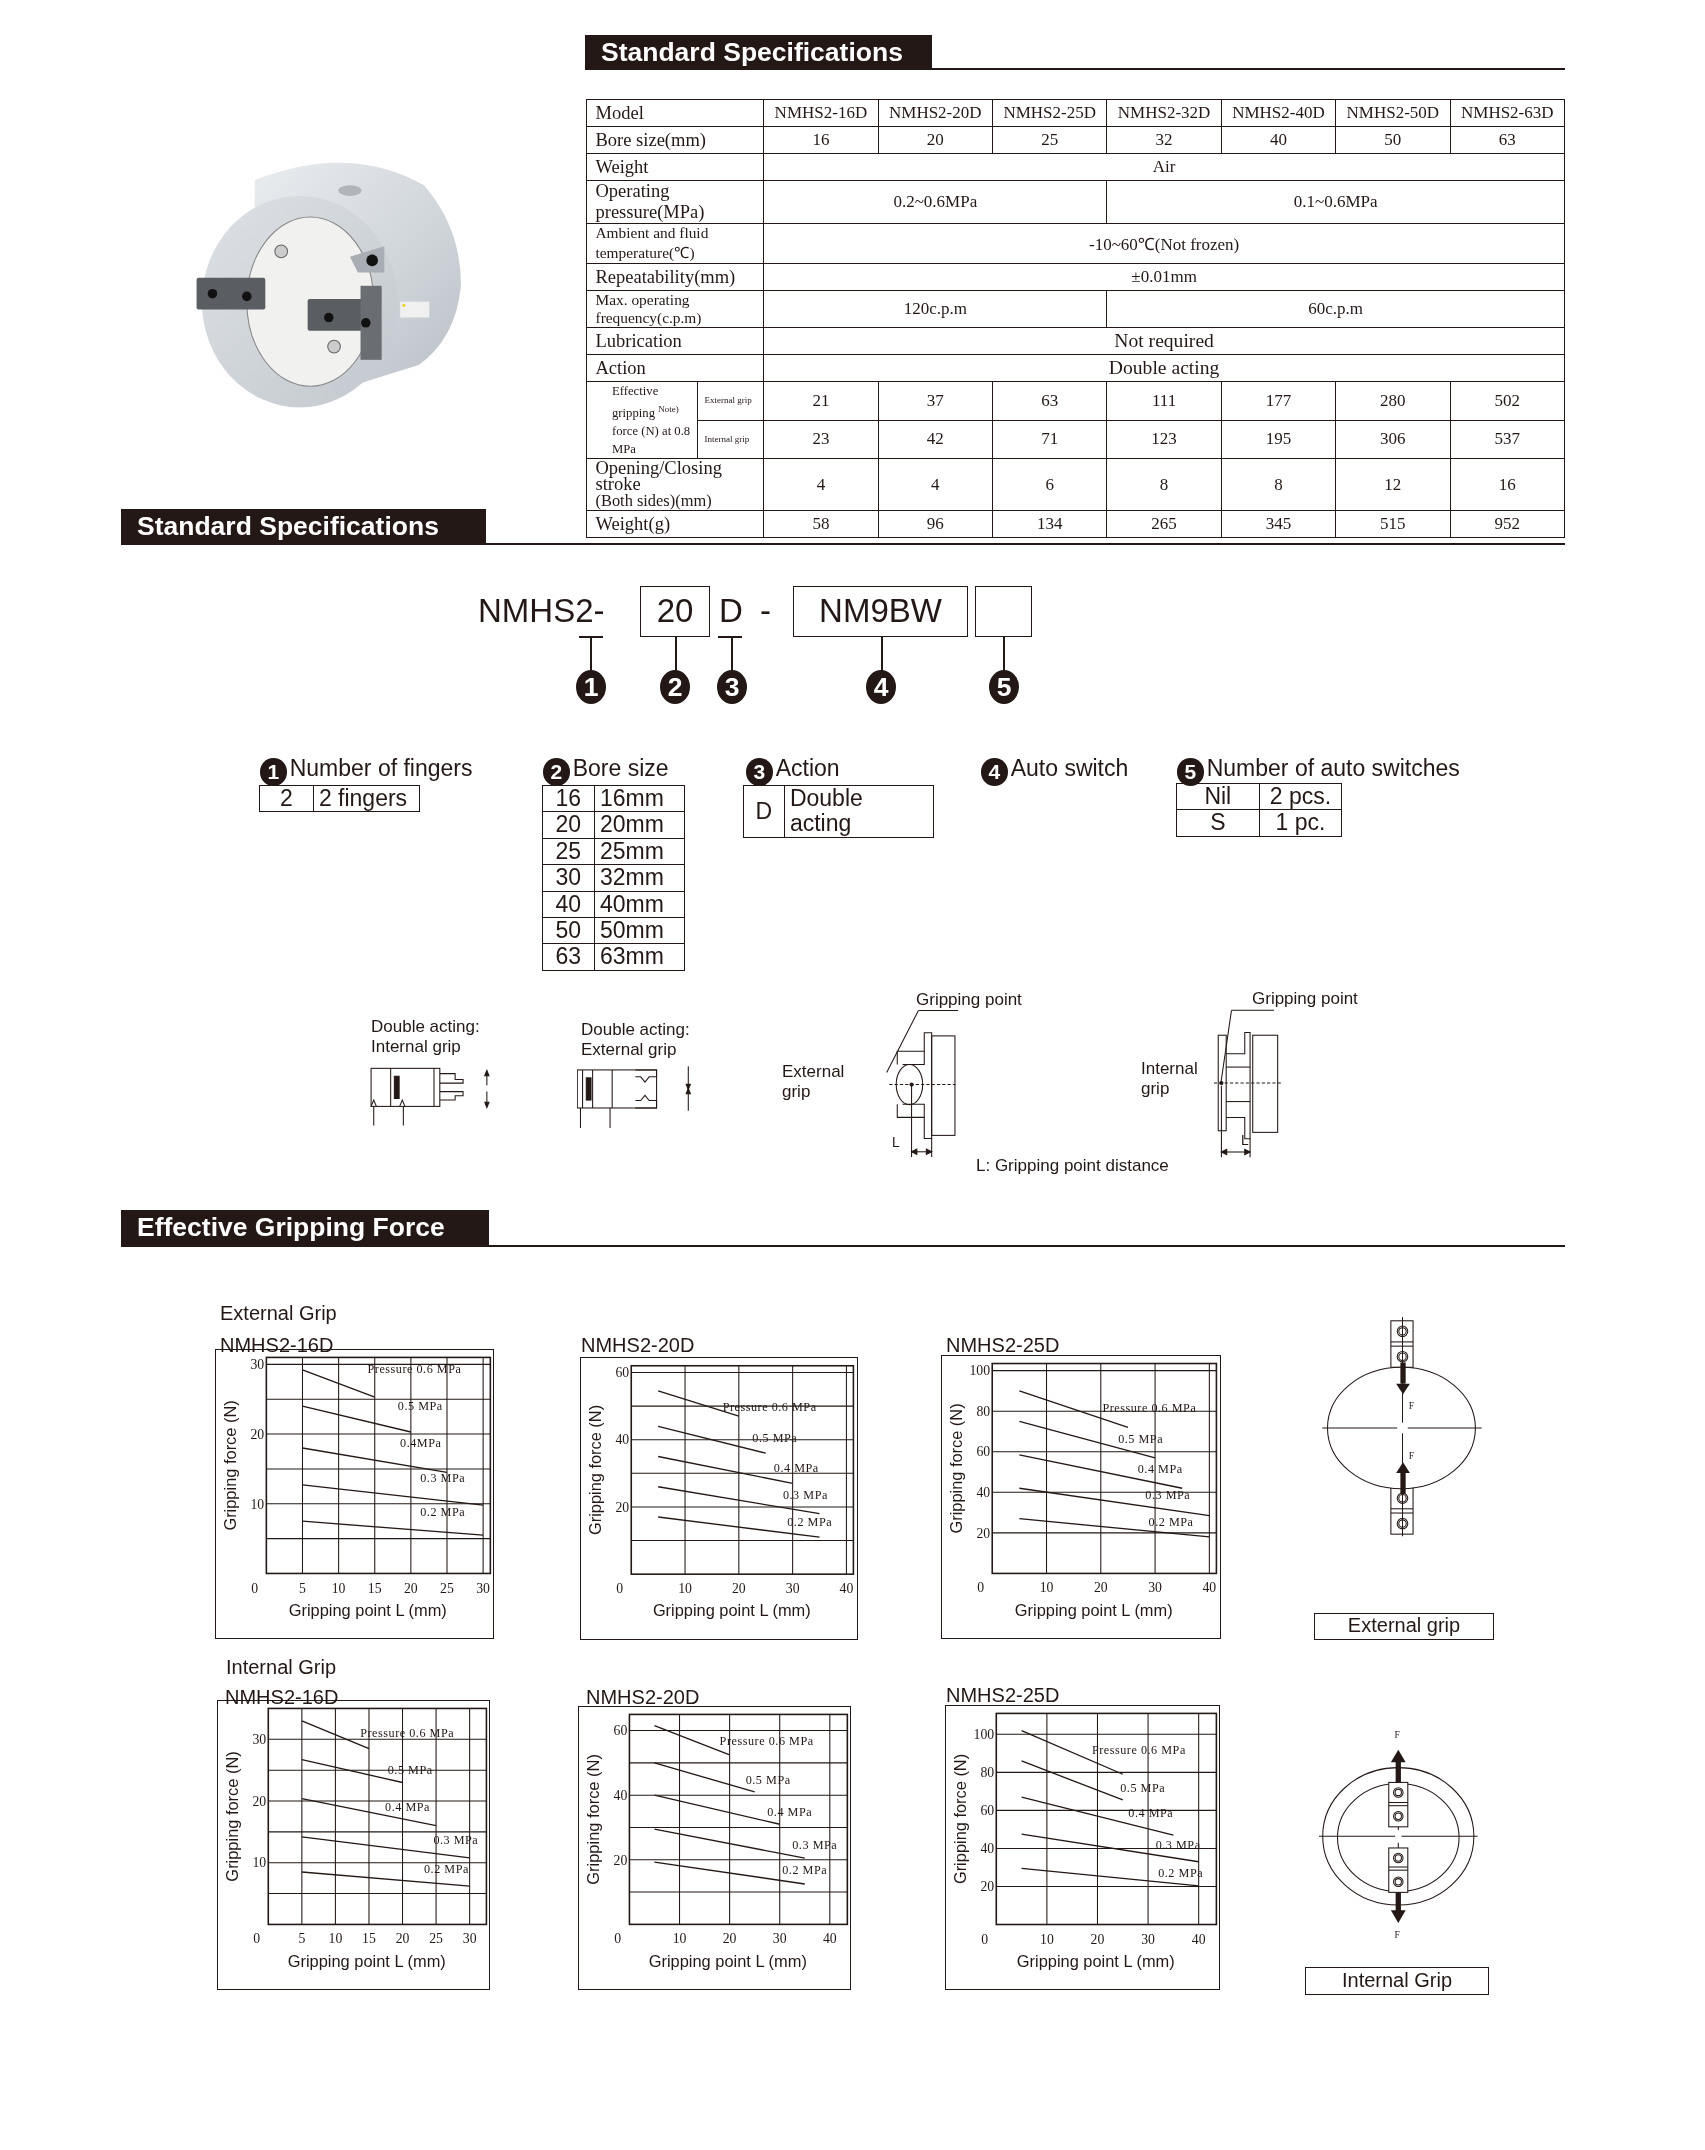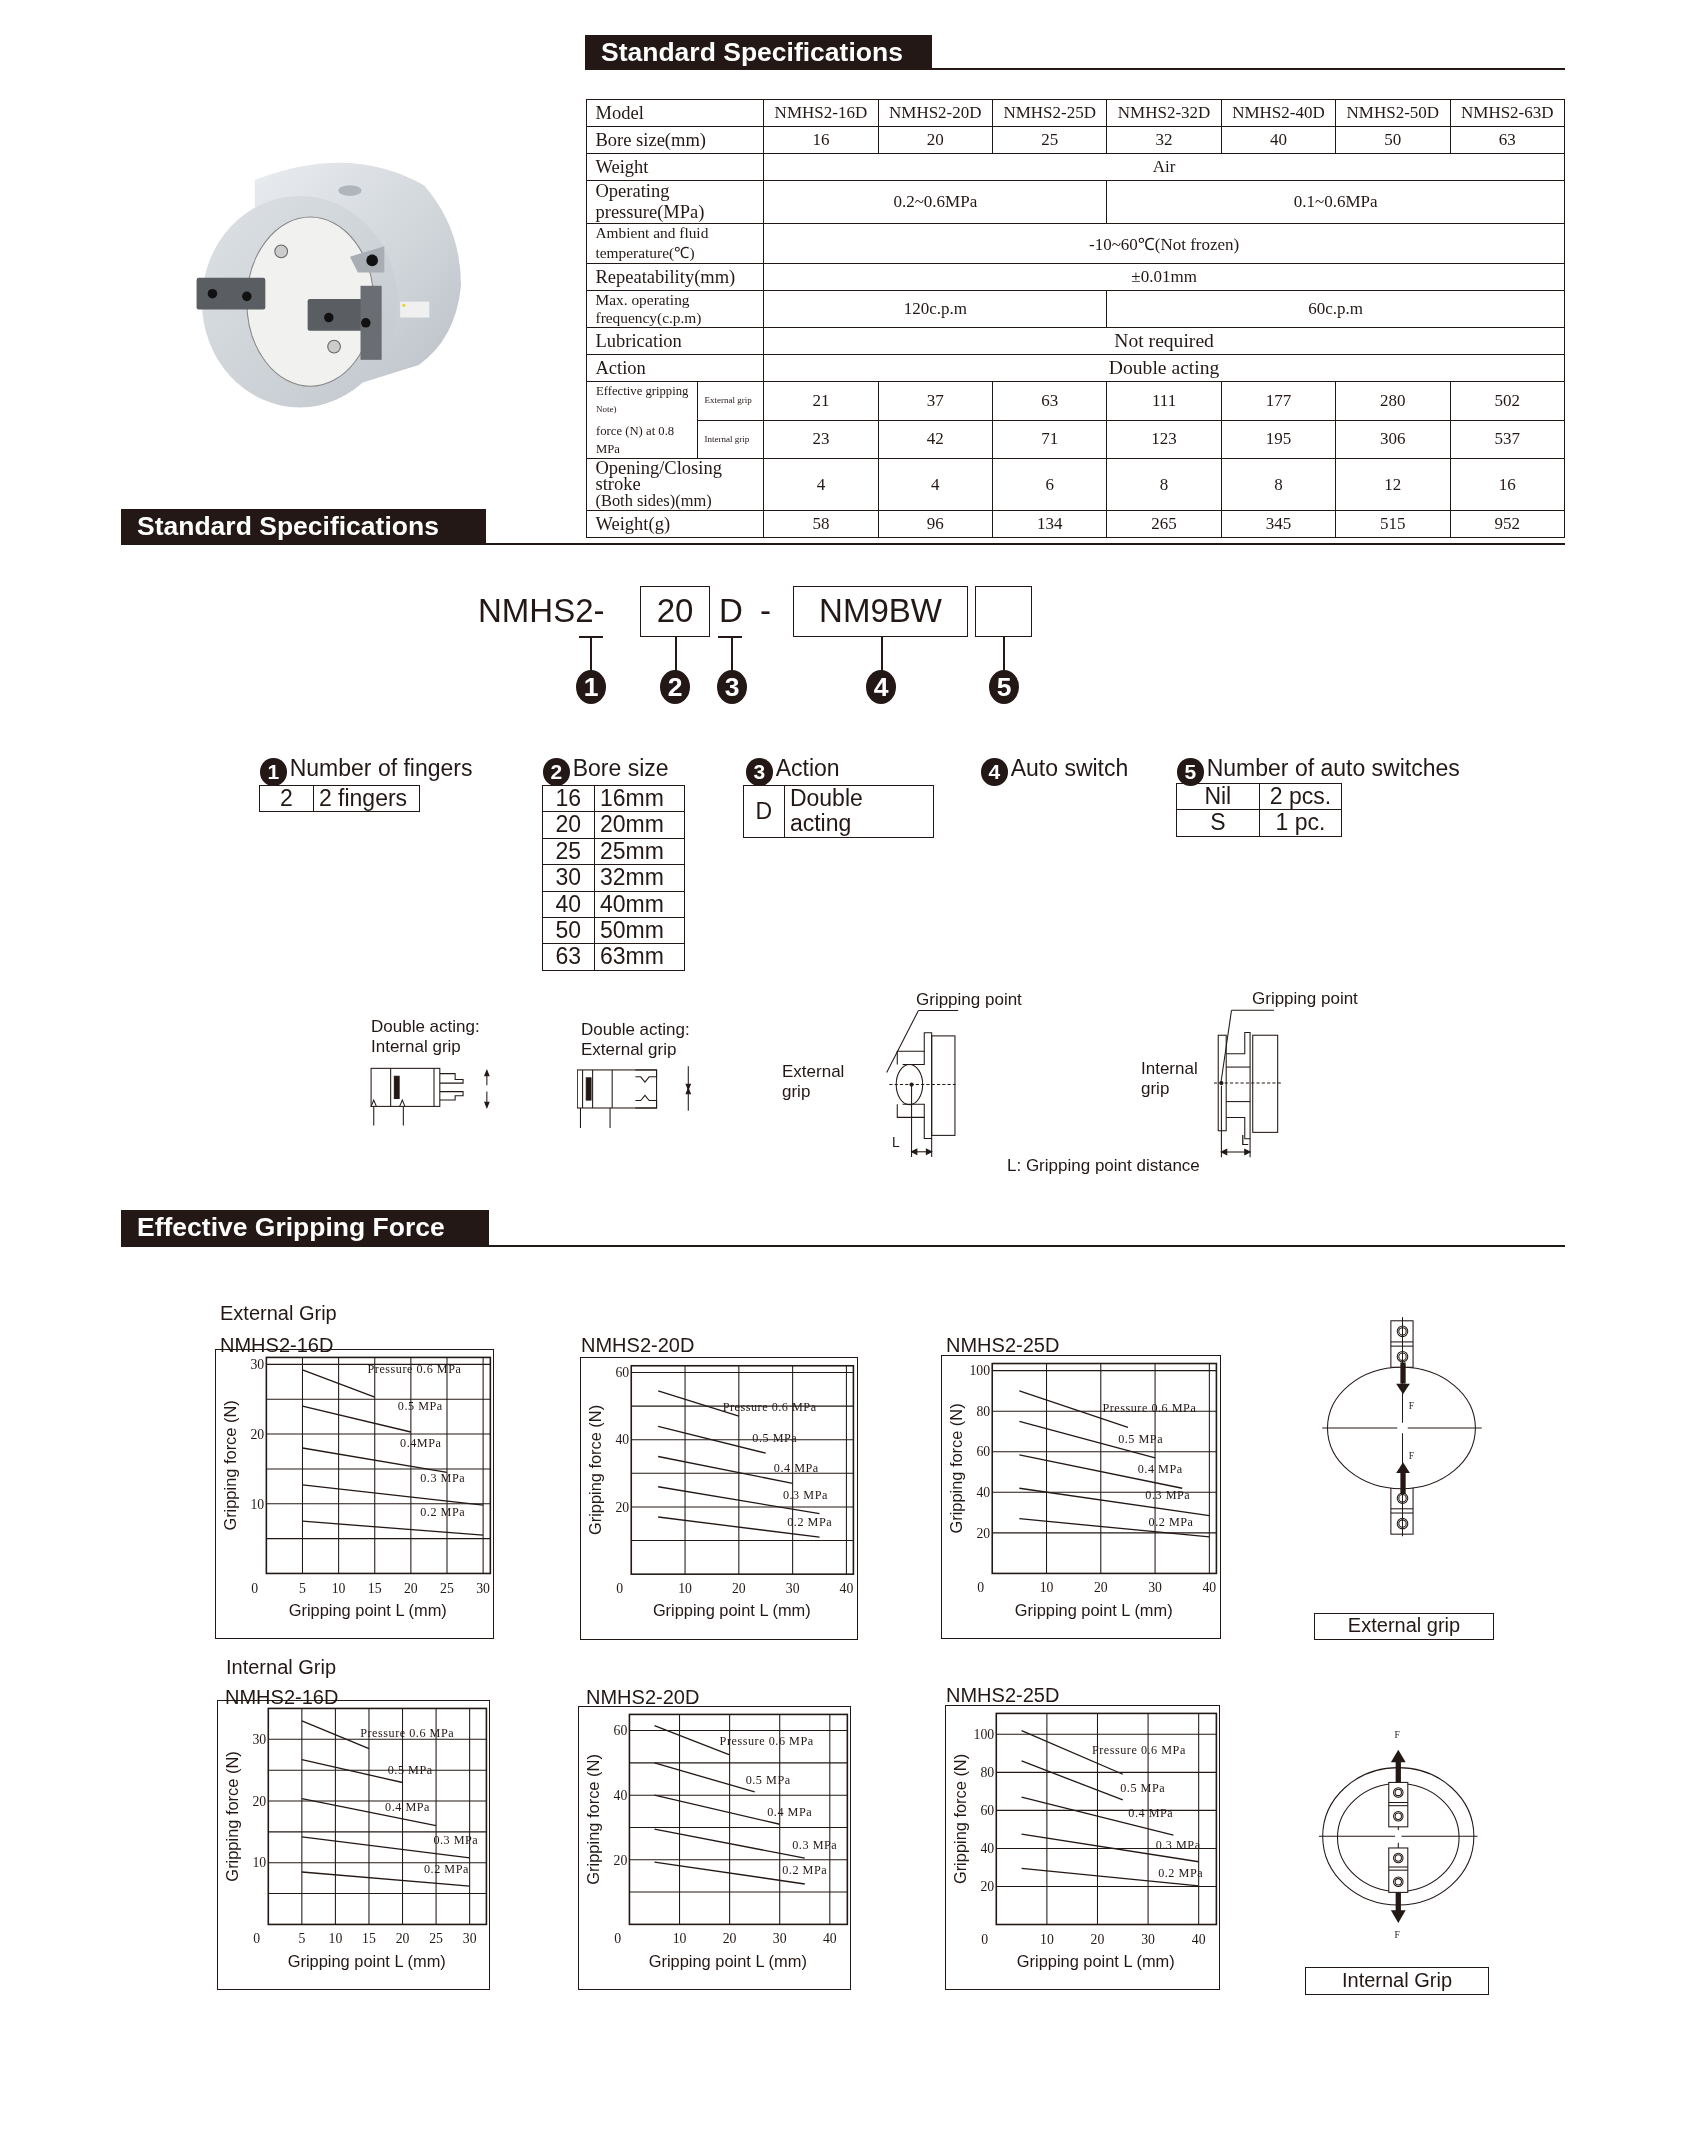--- a/index.html
+++ b/index.html
@@ -135,21 +135,21 @@
   </tr>
   <tr>
     <td class="lbl" colspan="2">Lubrication</td>
     <td colspan="7" style="font-size:19.6px">Not required</td>
   </tr>
   <tr>
     <td class="lbl" colspan="2">Action</td>
     <td colspan="7" style="font-size:19.6px">Double acting</td>
   </tr>
   <tr>
-    <td rowspan="2" style="text-align:left; padding-left:9px; font-size:12.7px; line-height:18px;">
+    <td rowspan="2" style="text-align:left; padding-left:25px; font-size:12.7px; line-height:18px;">
       <span>Effective gripping</span>
       <sup style="font-size:9px">Note)</sup><br>
       <span>force (N) at 0.8 MPa</span>
     </td>
     <td class="sub">External grip</td>
     <td>21</td>
     <td>37</td>
     <td>63</td>
     <td>111</td>
     <td>177</td>
@@ -383,21 +383,21 @@
     <line x1="32" y1="145" x2="160" y2="145" stroke-dasharray="6 4"></line>
     <line x1="46" y1="150" x2="46" y2="285"></line>
       <line x1="100" y1="250" x2="100" y2="285"></line>
     <line x1="46" y1="275" x2="100" y2="275"></line>
     <path d="M46 275 L56 270 L56 280 Z" fill="#231815"></path>
       <path d="M100 275 L90 270 L90 280 Z" fill="#231815"></path>
   </svg>
 </div>
 <div class="dg-label" style="left:1241px; top:1131px; font-size:13.8px;">L</div>
 
-<div class="dg-label" style="left:976px; top:1156px;margin-left:31px;">L: Gripping point distance</div>
+<div class="dg-label" style="left:976px; top:1156px;">L: Gripping point distance</div>
 
 <div class="sec-head" style="left:121px; top:1210px; width:368px;">Effective Gripping Force</div>
 <div class="sec-rule" style="left:121px; top:1245px; width:1444px;"></div>
 
 <div class="grip-title" style="left:220px; top:1302px;">External Grip</div>
 <div class="grip-title" style="left:226px; top:1656px;">Internal Grip</div>
 
 <div class="chart-title" style="left:220px; top:1334px;">NMHS2-16D</div>
 <div class="chart-box" style="left:215px; top:1349px; width:279px; height:290px;">
   <svg class="chart-svg" width="276" height="287" viewBox="0 0 521 542">

